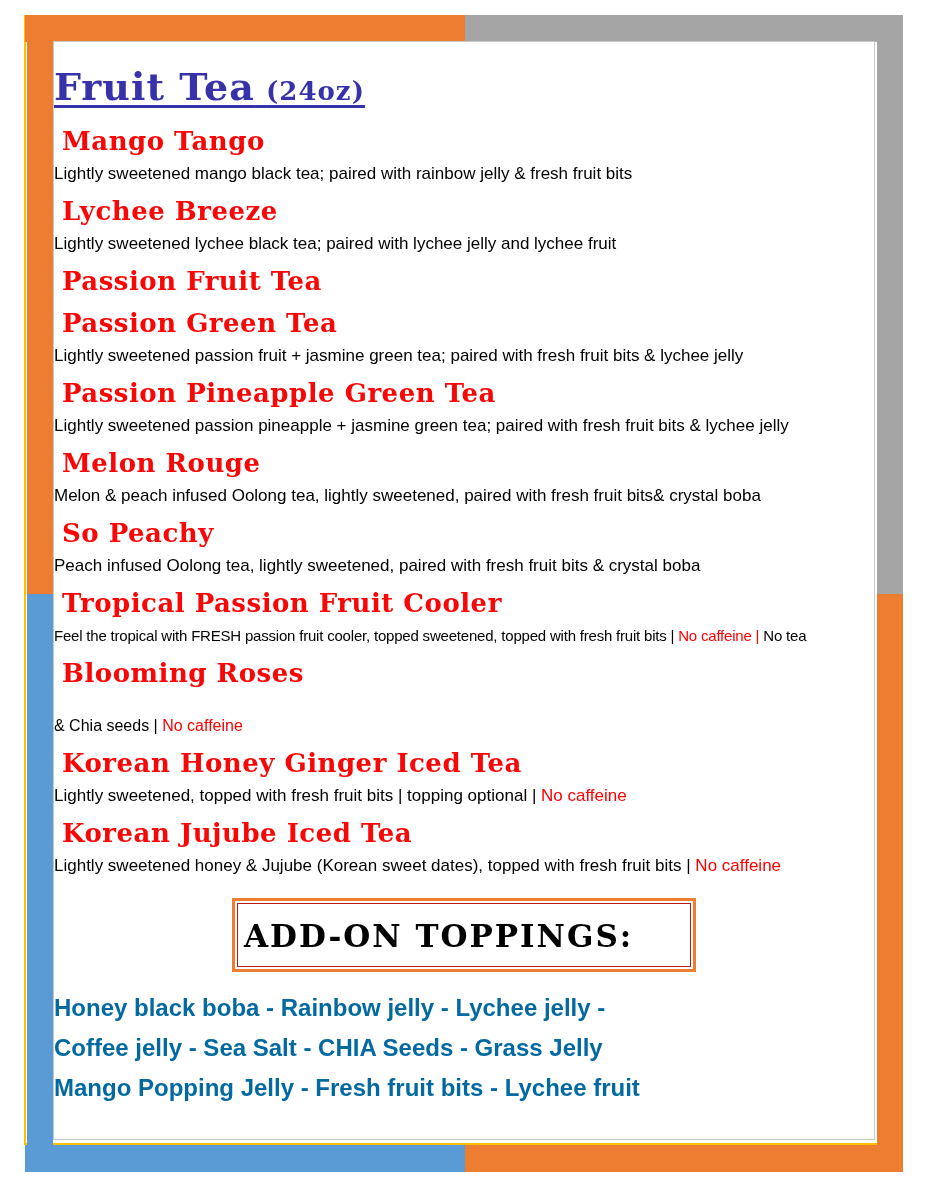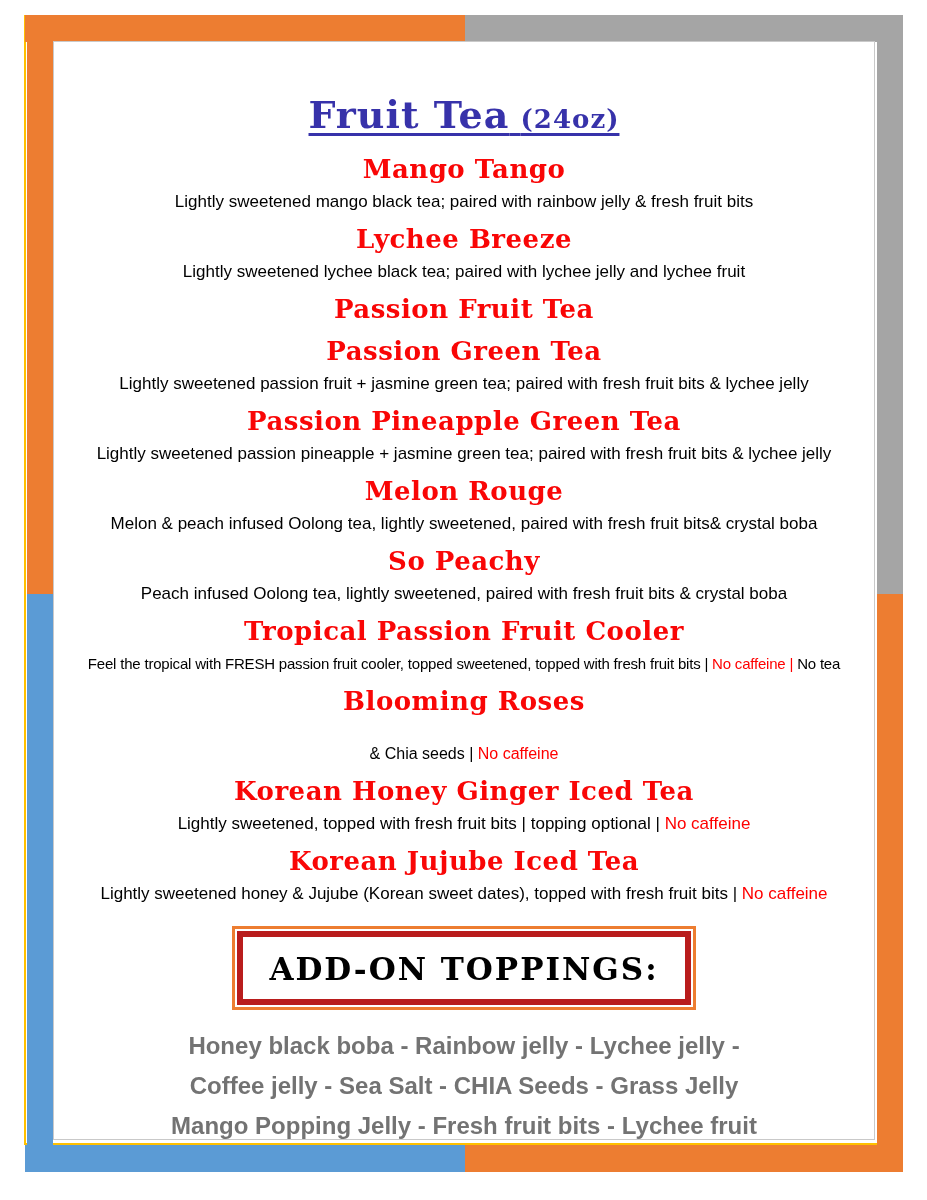--- a/index.html
+++ b/index.html
@@ -19,21 +19,21 @@
   .band-left-bottom{left:27px; top:594px;  width:26px; height:578px;background:#5B9BD5;}
   .band-right-top  {left:877px;top:15px;   width:26px; height:579px;background:#A5A5A5;}
   .band-right-bot  {left:877px;top:594px;  width:26px; height:578px;background:#ED7D31;}
   .band-bottom-left{left:25px; top:1145px; width:440px;height:27px;background:#5B9BD5;}
   .band-bottom-right{left:465px;top:1145px;width:438px;height:27px;background:#ED7D31;}
 
   
   .sheet{
     position:absolute;left:53px;top:41px;width:822px;height:1099px;
     background:#ffffff;border:1px solid #c9c9c9;z-index:3;
-    text-align:center;box-sizing:border-box;padding-top:50px;
+    text-align:left;box-sizing:border-box;padding-top:22px;
   }
 
   
   .title{
     margin:0 0 10px 0;
     font-family:"DejaVu Serif", serif;font-weight:bold;
     color:#3732AA;
     text-decoration:underline;
     text-decoration-thickness:3px;
     text-underline-offset:5px;
@@ -54,32 +54,32 @@
   .item-desc.condensed{font-size:15px;letter-spacing:-0.2px;}
   .item-desc.tight{font-size:16px;}
   .note-red{color:#FF0000;}
 
   
   .toppings-box{
     margin:22px auto 0 auto;width:458px;
     border:3px solid #ED7D31;background:#ffffff;
   }
   .toppings-box-inner{
-    margin:2px;border:6px solid #b91c1c;padding:14px 6px 12px 6px;
+    margin:2px;border:1px solid #b91c1c;padding:14px 6px 12px 6px;
   }
   .toppings-header{
     font-family:"DejaVu Serif", serif;font-weight:bold;
     font-size:31px;color:#000000;letter-spacing:2px;
   }
 
   
   .toppings-list{margin-top:16px;}
   .topping-line{
     display:block;font-weight:bold;font-size:24px;line-height:40px;
-    color:#737373;letter-spacing:0px;
+    color:#0369a1;letter-spacing:0px;
   }
 </style>
 </head>
 <body>
 
 <div class="gold-frame"></div>
 <div class="band band-top-left"></div>
 <div class="band band-top-right"></div>
 <div class="band band-left-top"></div>
 <div class="band band-left-bottom"></div>

